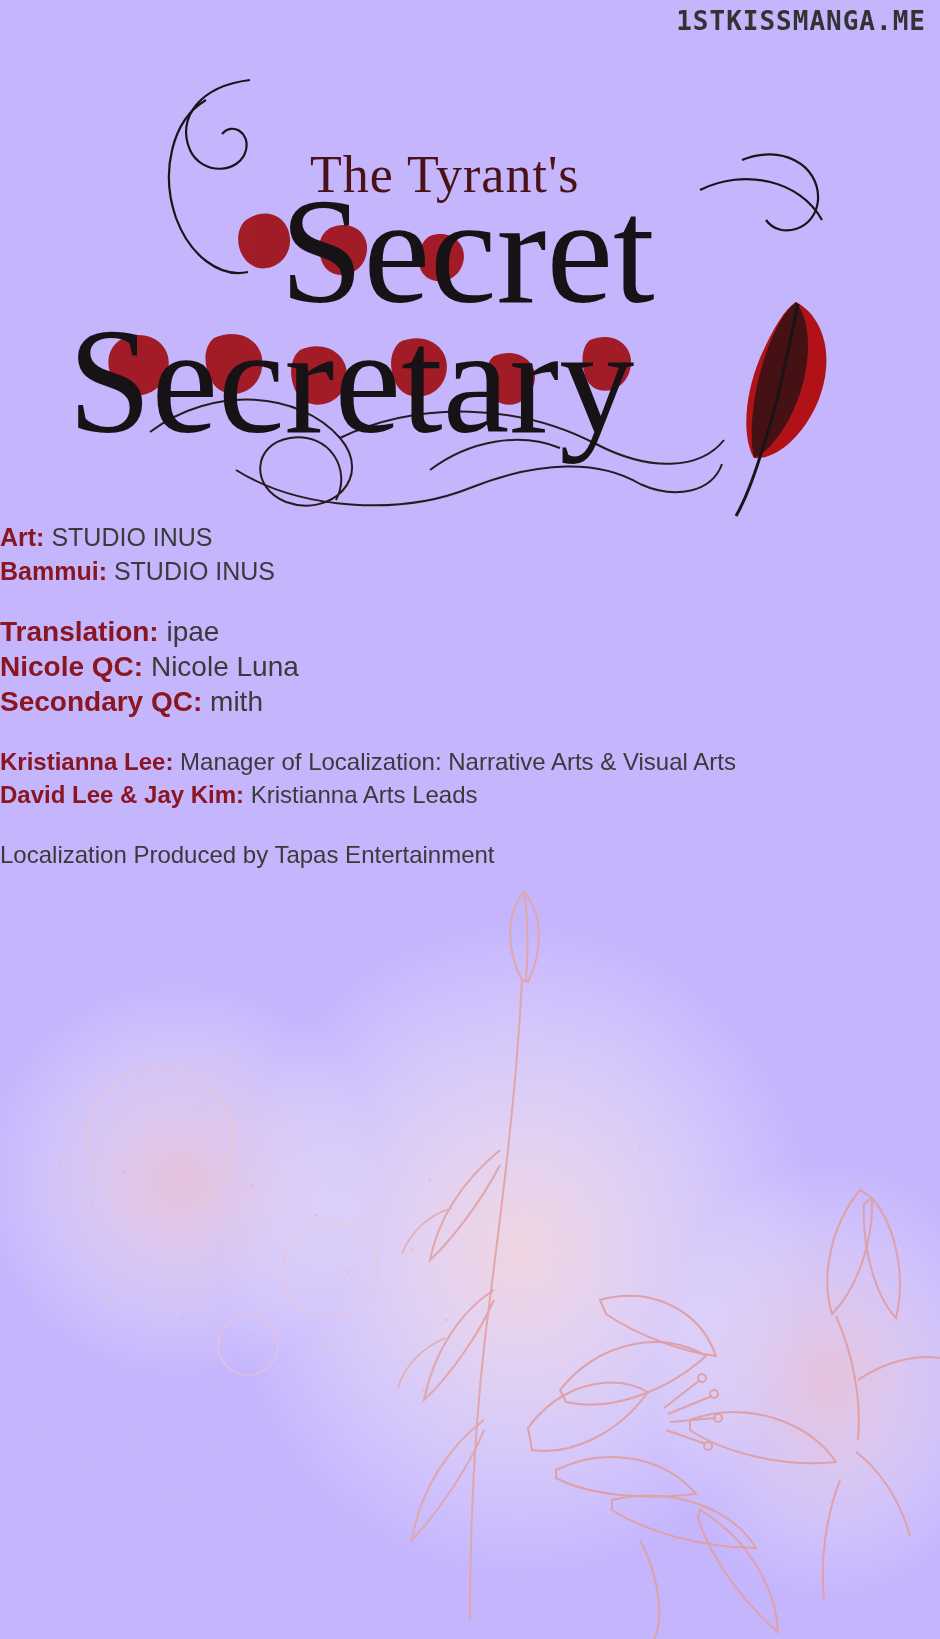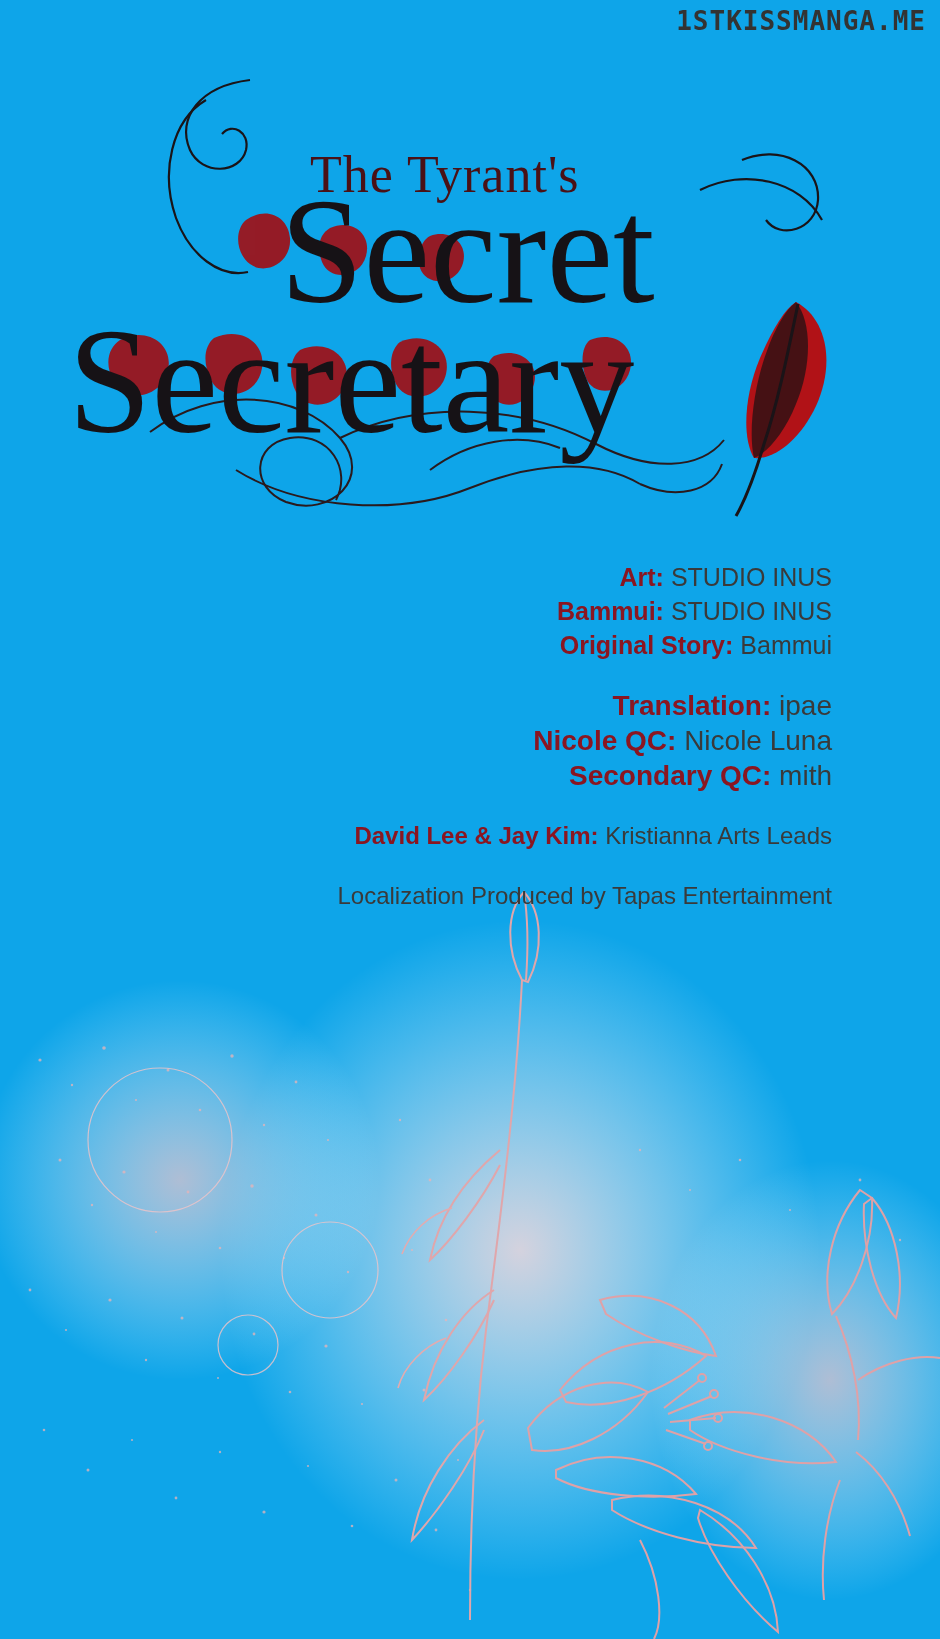--- a/index.html
+++ b/index.html
@@ -8,21 +8,21 @@
     background: #ffffff;
   }
   body {
     font-family: "Liberation Sans", sans-serif;
   }
   .page {
     position: relative;
     width: 940px;
     height: 1639px;
     margin: 0 auto;
-    background: #0ea5e9;
+    background: #c4b5fd;
     overflow: hidden;
   }
 
   
   .watermark {
     position: absolute;
     top: 6px;
     right: 14px;
     font-family: "DejaVu Sans Mono", monospace;
     font-size: 26px;
@@ -63,24 +63,24 @@
   .logo-big {
     font-family: "Liberation Serif", serif;
     font-size: 150px;
     fill: #161216;
   }
 
   
   .credits {
     position: absolute;
     left: 0;
-    top: 560px;
+    top: 520px;
     width: 832px;
     z-index: 10;
-    text-align: right;
+    text-align: left;
     color: #3d3d3d;
   }
   .credit-line {
     font-size: 25px;
     line-height: 34px;
     white-space: nowrap;
   }
   .credit-line .lbl {
     font-weight: 700;
     color: #8a1621;
@@ -292,24 +292,20 @@
 
     <div class="credit-production">
       <div class="credit-line">
         <span class="lbl">Art:</span>
         <span class="val">STUDIO INUS</span>
       </div>
       <div class="credit-line">
         <span class="lbl">Bammui:</span>
         <span class="val">STUDIO INUS</span>
       </div>
-      <div class="credit-line">
-        <span class="lbl">Original Story:</span>
-        <span class="val">Bammui</span>
-      </div>
     </div>
 
     <div class="block-gap"></div>
 
     <div class="credit-staff">
       <div class="credit-line">
         <span class="lbl">Translation:</span>
         <span class="val">ipae</span>
       </div>
       <div class="credit-line">
@@ -319,20 +315,24 @@
       <div class="credit-line">
         <span class="lbl">Secondary QC:</span>
         <span class="val">mith</span>
       </div>
     </div>
 
     <div class="block-gap"></div>
 
     <div class="credit-loc">
       <div class="credit-line">
+        <span class="lbl">Kristianna Lee:</span>
+        <span class="val">Manager of Localization:   Narrative Arts &amp; Visual Arts</span>
+      </div>
+      <div class="credit-line">
         <span class="lbl">David Lee &amp; Jay Kim:</span>
         <span class="val">Kristianna Arts Leads</span>
       </div>
     </div>
 
     <div class="produced">Localization Produced by Tapas Entertainment</div>
   </div>
 
 </div>
 

